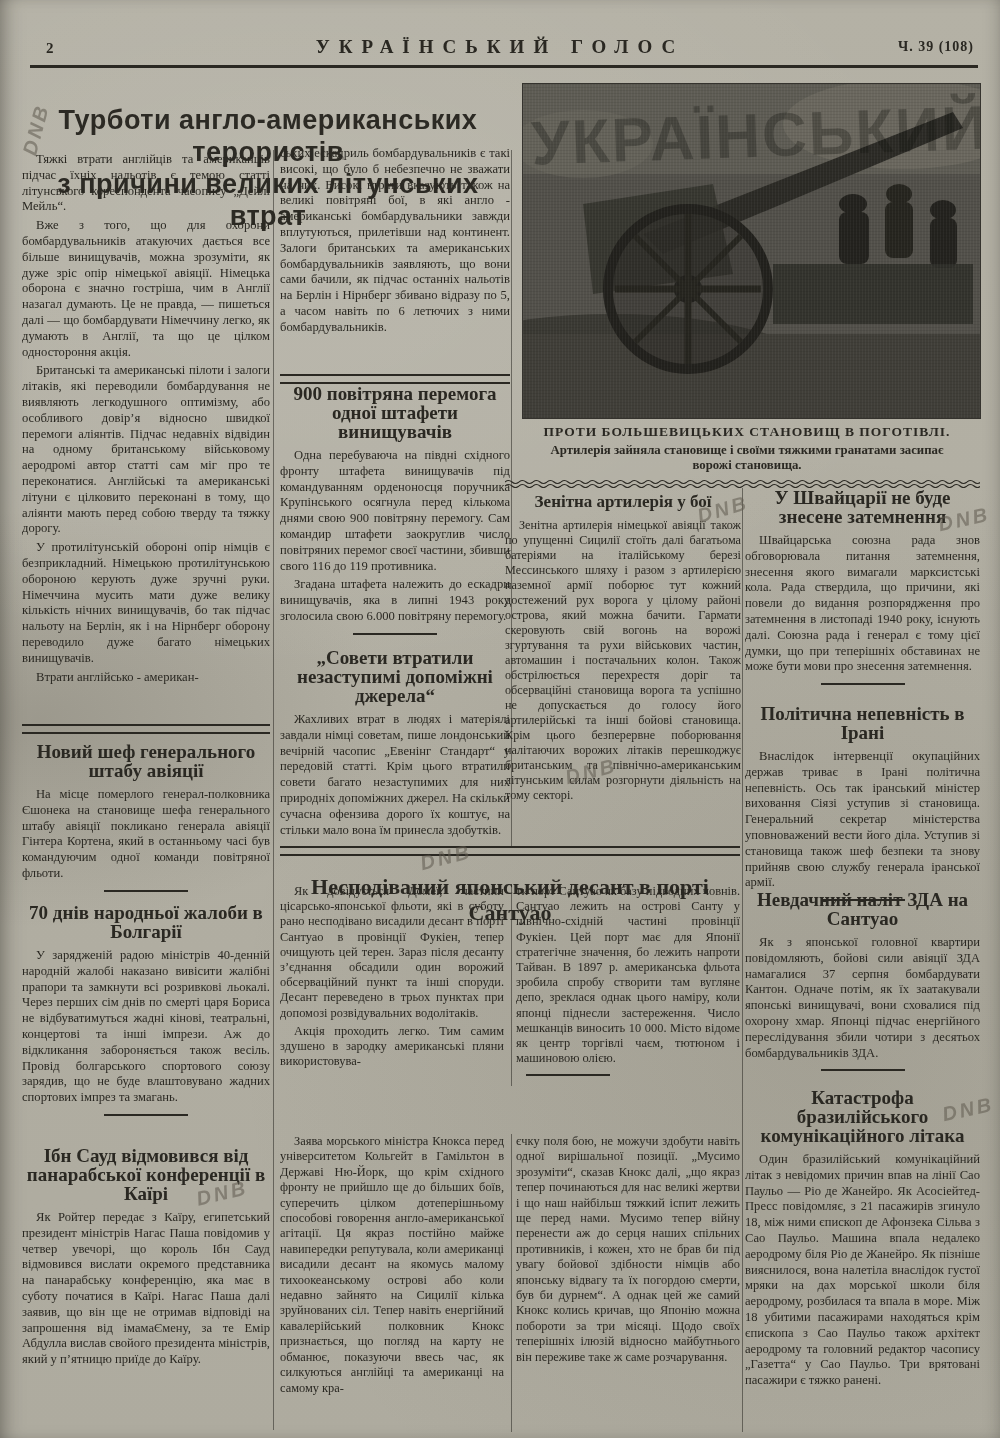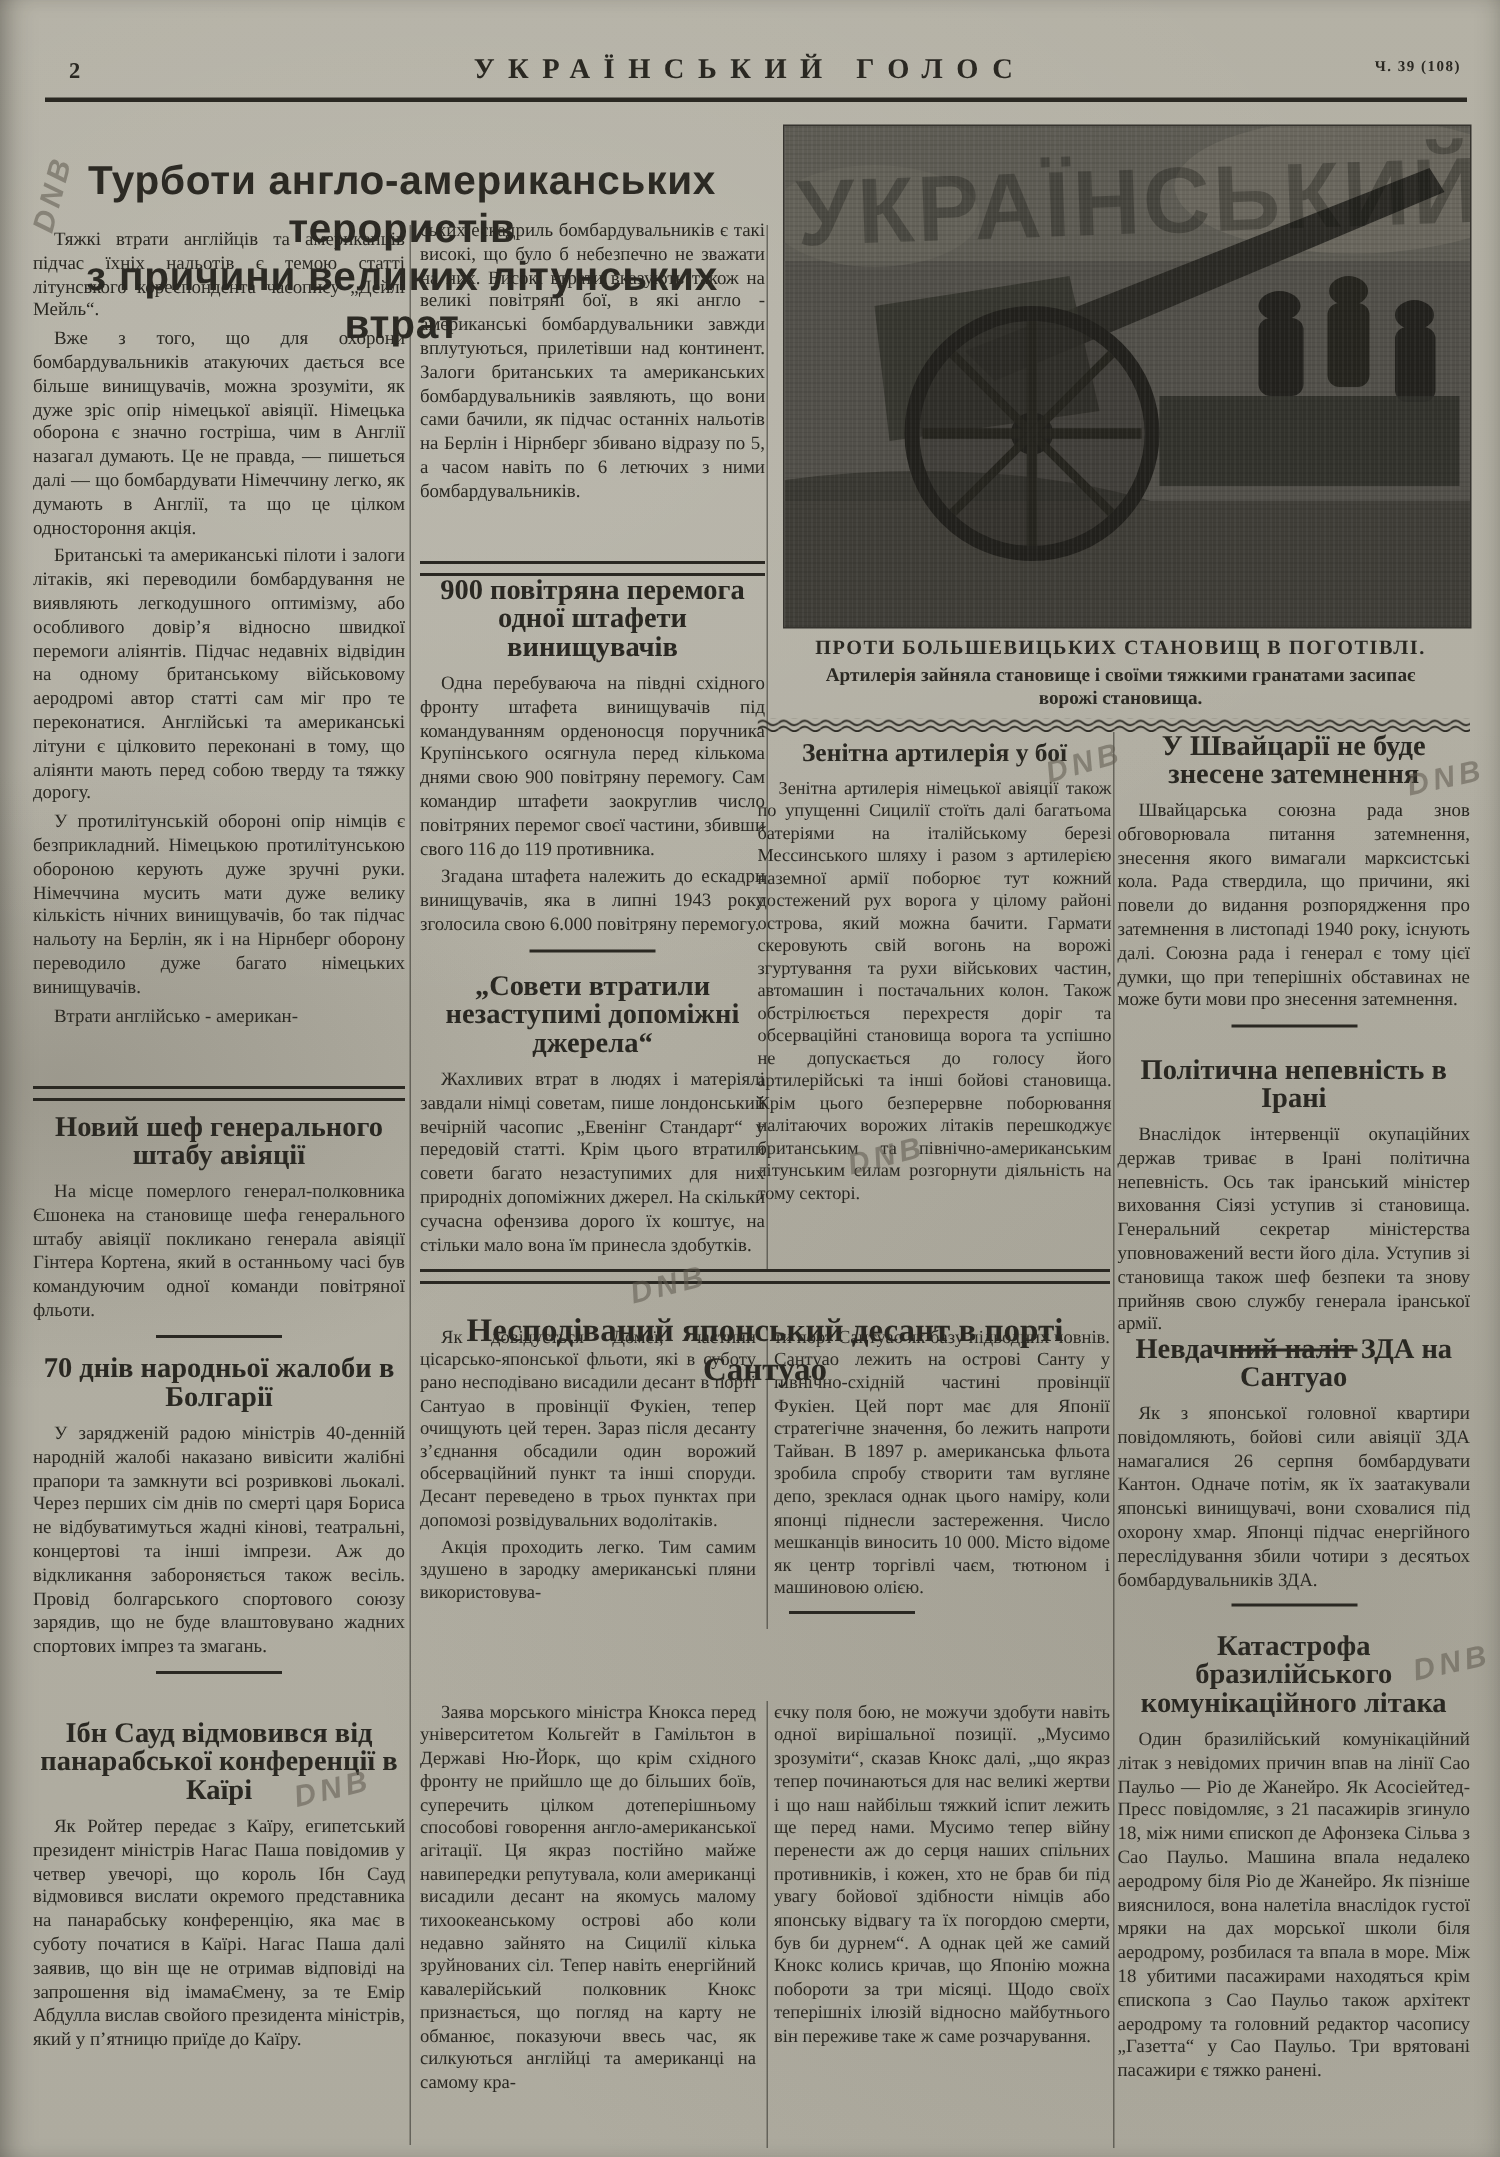--- a/index.html
+++ b/index.html
@@ -11,21 +11,21 @@
       radial-gradient(1100px 700px at 30% 18%, rgba(255,255,255,0.10), transparent 60%),
       radial-gradient(900px 900px at 82% 72%, rgba(84,80,66,0.14), transparent 65%),
       radial-gradient(500px 300px at 4% 50%, rgba(60,56,46,0.18), transparent 70%),
       linear-gradient(#b4b1a5,#aeab9f);
     box-shadow:inset 14px 0 22px -14px rgba(30,28,22,.55), inset -10px 0 18px -12px rgba(30,28,22,.35);
   }
   
   .page-number{position:absolute;left:46px;top:40px;font-size:15px;font-weight:bold;}
   .masthead{position:absolute;left:0;right:0;top:36px;margin:0;text-align:center;
     font-size:19px;font-weight:bold;letter-spacing:9px;}
-  .issue-number{position:absolute;right:26px;top:39px;font-size:10px;font-weight:bold;letter-spacing:1px;margin-left:12px;}
+  .issue-number{position:absolute;right:26px;top:39px;font-size:14px;font-weight:bold;letter-spacing:1px;margin-left:12px;}
   .header-rule{position:absolute;left:30px;top:65px;width:948px;height:3px;background:#2a2822;}
   
   .main-headline{position:absolute;left:20px;top:82px;width:496px;text-align:center;
     font-family:"Liberation Sans",sans-serif;font-weight:bold;font-size:27px;line-height:32px;
     color:#2c2a24;letter-spacing:0.5px;}
   .main-headline span{display:block;}
   
   .box{position:absolute;text-align:justify;font-size:12.6px;line-height:15.8px;}
   .box p{margin:0 0 3px 0;text-indent:14px;}
   .art-title{font-weight:bold;text-align:center;font-size:19px;line-height:19px;margin:0 0 7px 0;text-indent:0;}
@@ -166,21 +166,21 @@
   </div>
 
   <div class="box" style="left:745px;top:704px;width:235px;">
     <h3 class="art-title">Політична непевність в Ірані</h3>
     <p>Внаслідок інтервенції окупаційних держав триває в Ірані політична непевність. Ось так іранський міністер виховання Сіязі уступив зі становища. Генеральний секретар міністерства уповноважений вести його діла. Уступив зі становища також шеф безпеки та знову прийняв свою службу генерала іранської армії.</p>
     <div class="rule-short"></div>
   </div>
 
   <div class="box" style="left:745px;top:890px;width:235px;">
     <h3 class="art-title">Невдачний наліт ЗДА на Сантуао</h3>
-    <p>Як з японської головної квартири повідомляють, бойові сили авіяції ЗДА намагалися 26 серпня бомбардувати Кантон. Одначе потім, як їх заатакували японські винищувачі, вони сховалися під охорону хмар. Японці підчас енергійного переслідування збили чотири з десятьох бомбардувальників ЗДА.</p>
+    <p>Як з японської головної квартири повідомляють, бойові сили авіяції ЗДА намагалися 37 серпня бомбардувати Кантон. Одначе потім, як їх заатакували японські винищувачі, вони сховалися під охорону хмар. Японці підчас енергійного переслідування збили чотири з десятьох бомбардувальників ЗДА.</p>
     <div class="rule-short"></div>
   </div>
 
   <div class="box" style="left:745px;top:1088px;width:235px;">
     <h3 class="art-title">Катастрофа бразилійського комунікаційного літака</h3>
     <p>Один бразилійський комунікаційний літак з невідомих причин впав на лінії Сао Паульо — Ріо де Жанейро. Як Асосіейтед-Пресс повідомляє, з 21 пасажирів згинуло 18, між ними єпископ де Афонзека Сільва з Сао Паульо. Машина впала недалеко аеродрому біля Ріо де Жанейро. Як пізніше вияснилося, вона налетіла внаслідок густої мряки на дах морської школи біля аеродрому, розбилася та впала в море. Між 18 убитими пасажирами находяться крім єпископа з Сао Паульо також архітект аеродрому та головний редактор часопису „Газетта“ у Сао Паульо. Три врятовані пасажири є тяжко ранені.</p>
   </div>
 
   <h3 class="span-headline santuao-title">Несподіваний японський десант в порті Сантуао</h3>
   <div class="box" style="left:280px;top:884px;width:224px;font-size:12.4px;line-height:15.2px;max-height:202px;overflow:hidden;">

